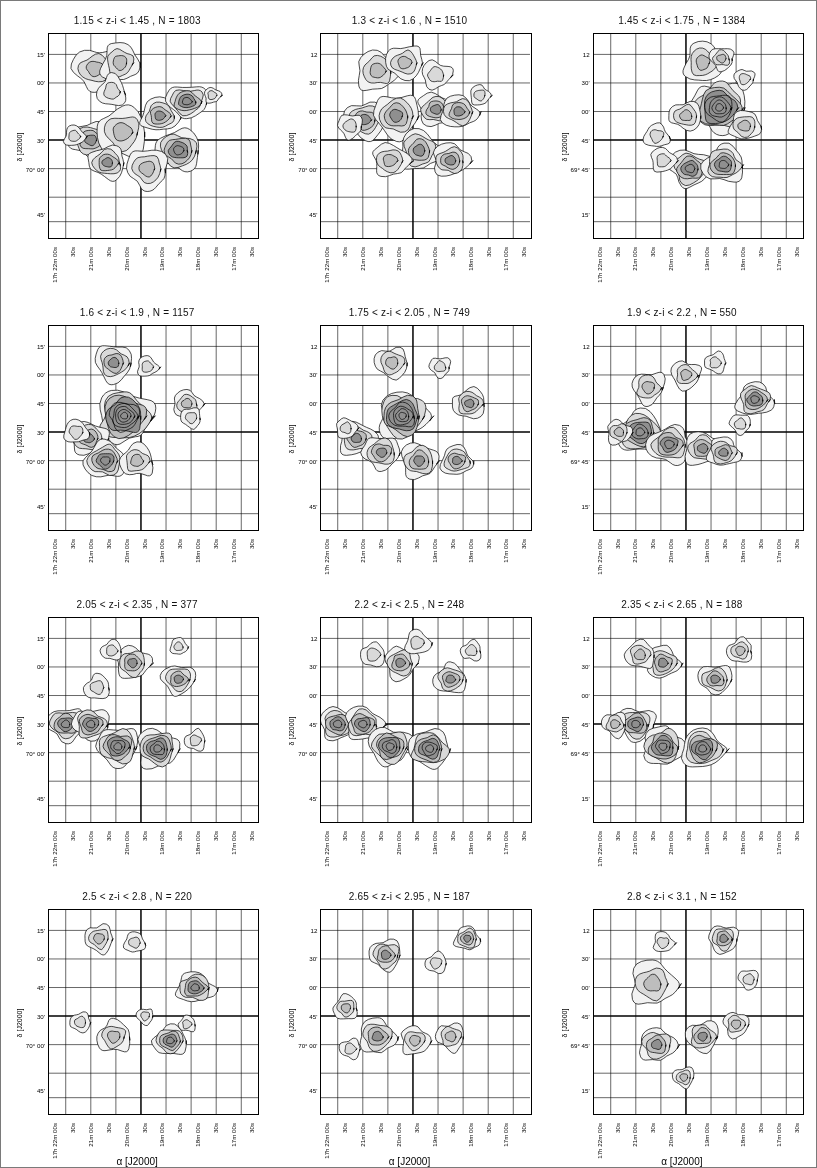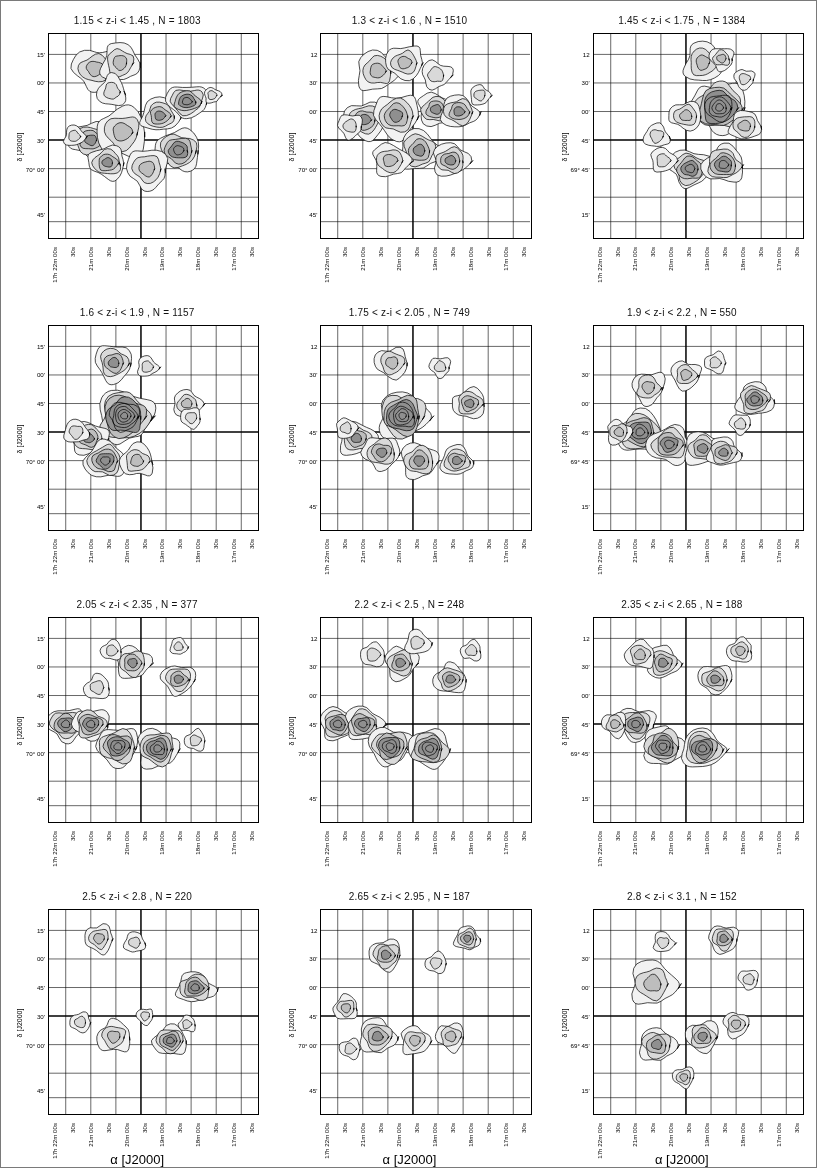--- a/index.html
+++ b/index.html
@@ -11,21 +11,21 @@
   .panel-title{position:absolute;top:14px;left:0;width:100%;text-align:center;
                font-size:10px;letter-spacing:.2px;color:#111;white-space:nowrap;}
   .plotbox{position:absolute;border:1.1px solid #000;background:#fff;overflow:hidden;}
   
   .cell .plotbox{left:47px;top:32px;right:14px;bottom:54px;}
   .ylabel{position:absolute;left:4px;top:50%;transform:translateY(-50%) rotate(-90deg);
           transform-origin:center;font-size:7px;white-space:nowrap;}
   .yt{position:absolute;left:44px;transform:translate(-100%,-50%);font-size:6.2px;white-space:nowrap;}
   .xt{position:absolute;font-size:6.2px;white-space:nowrap;transform:translateX(-50%) rotate(-90deg);
       transform-origin:center;}
-  .xlabel{position:absolute;bottom:2px;left:0;width:100%;text-align:center;font-size:13px;}
+  .xlabel{position:absolute;bottom:2px;left:0;width:100%;text-align:center;font-size:10px;}
   svg{display:block;}
   .gridline{stroke:#000;stroke-width:.6;}
   .gridline.major{stroke-width:1.5;}
   .cont{fill:none;stroke:#000;stroke-width:.7;}
   .fill1{fill:#f2f2f2;stroke:#000;stroke-width:.7;}
   .fill2{fill:#d9d9d9;stroke:#000;stroke-width:.7;}
   .fill3{fill:#bdbdbd;stroke:#000;stroke-width:.7;}
   .fill4{fill:#8f8f8f;stroke:#000;stroke-width:.7;}
 </style>
 </head>

